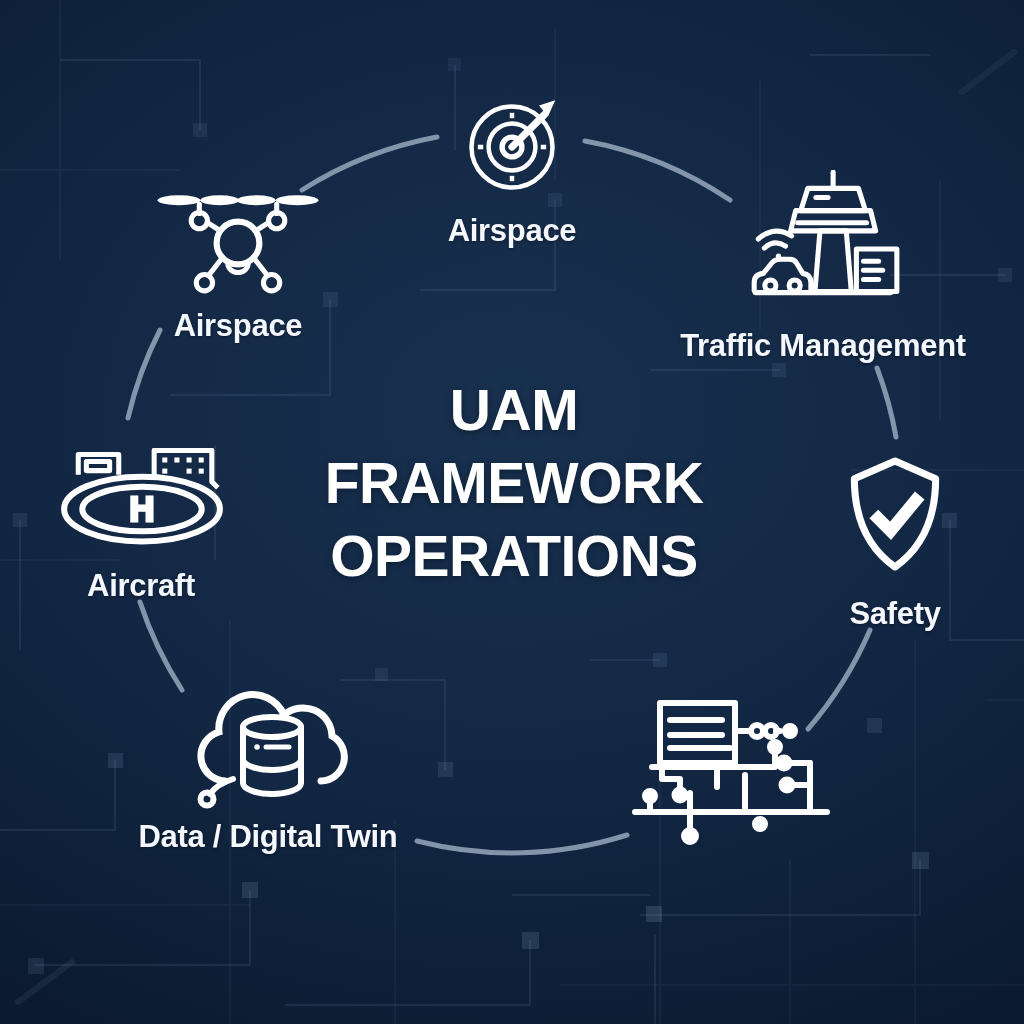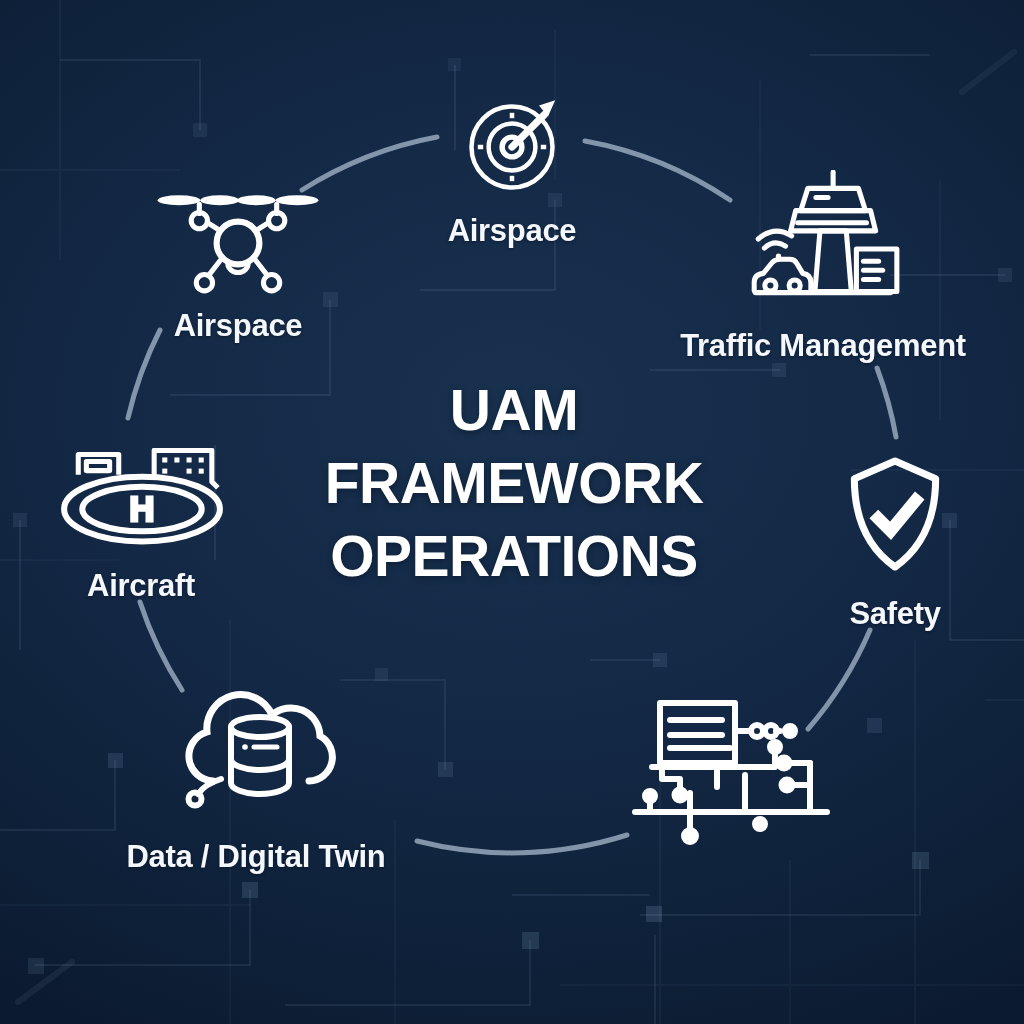--- a/index.html
+++ b/index.html
@@ -217,21 +217,21 @@
         <circle cx="130" cy="131" r="5" fill="#ffffff"></circle>
       <path d="M180,70 V119"></path>
       <path d="M180,70 H160"></path>
         <circle cx="154" cy="70" r="5.5" fill="#ffffff"></circle>
       <path d="M180,92 H163"></path>
         <circle cx="157" cy="92" r="5.5" fill="#ffffff"></circle>
     </g>
   </svg>
 </div>
 
-<div class="node" style="left:116px;top:663px;width:280px;gap:20px;">
+<div class="node" style="left:128px;top:663px;width:280px;">
   <svg width="190" height="150" viewBox="0 0 190 150">
     <g class="icon-stroke" stroke-width="7" stroke-linecap="round">
       <path d="M52,118 a25,25 0 0 1-6-49 a34,34 0 0 1 65-17 a29,29 0 0 1 48,21 a24,24 0 0 1-11,45"></path>
     </g>
 
     <g stroke="#ffffff" stroke-width="6" fill="#132845" stroke-linecap="round">
       <path d="M70,64 V120 a29,11 0 0 0 58,0 V64"></path>
       <ellipse cx="99" cy="64" rx="29" ry="10"></ellipse>
       <path d="M70,96 a29,11 0 0 0 58,0" fill="none"></path>
       <circle cx="84" cy="84" r="2.8" fill="#ffffff" stroke="none"></circle>

